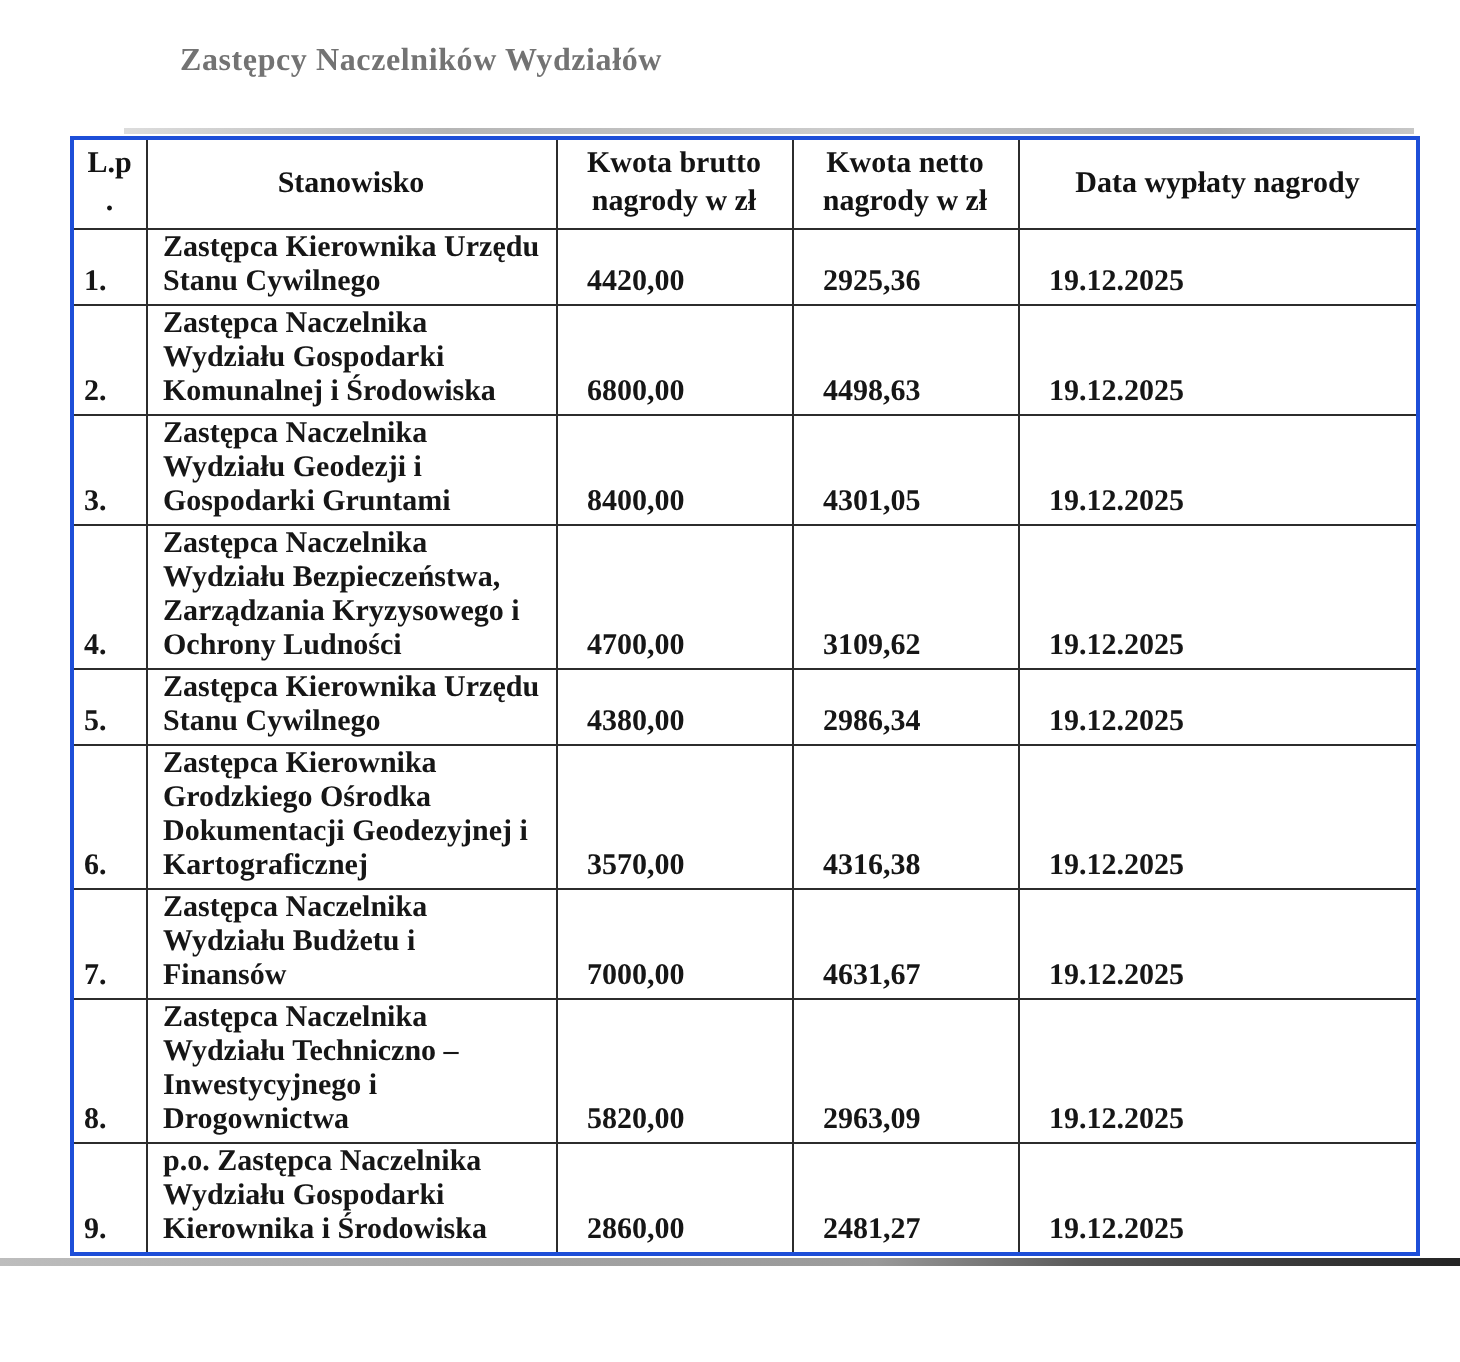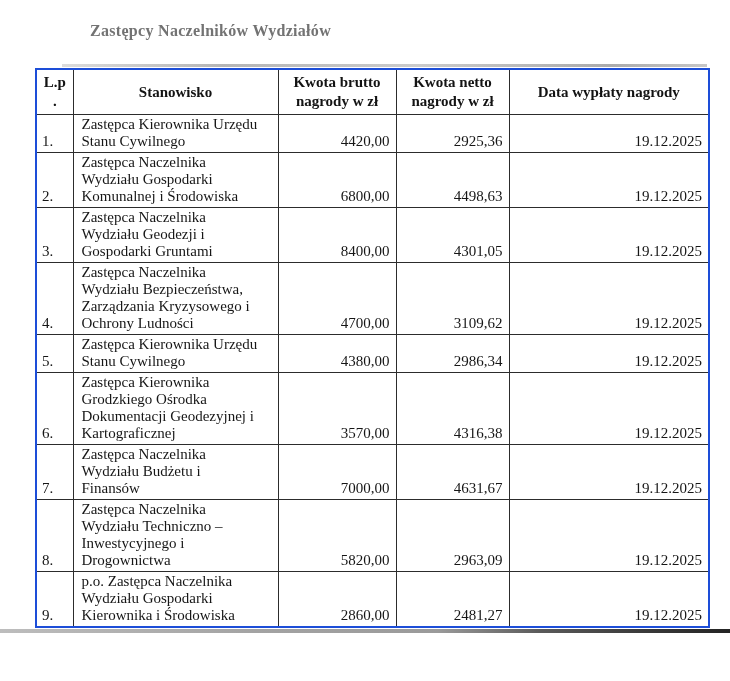--- a/index.html
+++ b/index.html
@@ -46,35 +46,35 @@
     text-align: center;
     vertical-align: middle;
     white-space: pre-line;
     padding: 3px 2px;
     color: #131313;
   }
   .doc-table td {
     font-size: 15px;
     line-height: 17px;
     padding: 1px 4px 2px 15px;
+    font-weight: bold;
   }
   td.c-lp {
     vertical-align: bottom;
     text-align: left;
     padding-left: 5px;
   }
   td.c-stanowisko {
     vertical-align: top;
     white-space: pre-line;
     padding-left: 8px;
     padding-right: 4px;
   }
   td.c-num {
     vertical-align: bottom;
-    text-align: right;
     padding-right: 6px;
   }
   
   .scan-band-bottom {
     position: absolute;
     left: 0; top: 629px;
     width: 730px; height: 4px;
     background: linear-gradient(to right,
       #bdbdbd 0%, #a3a3a3 35%, #9a9a9a 60%,
       #5a5a5a 74%, #3a3a3a 88%, #242424 100%);

